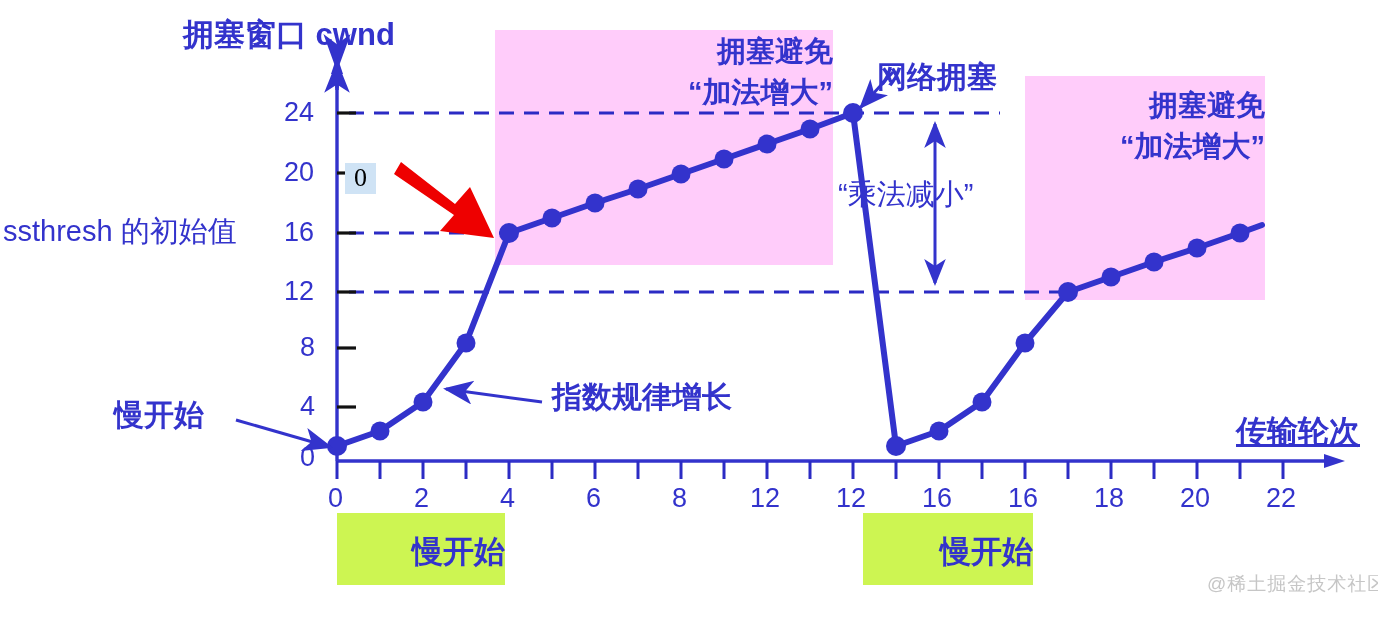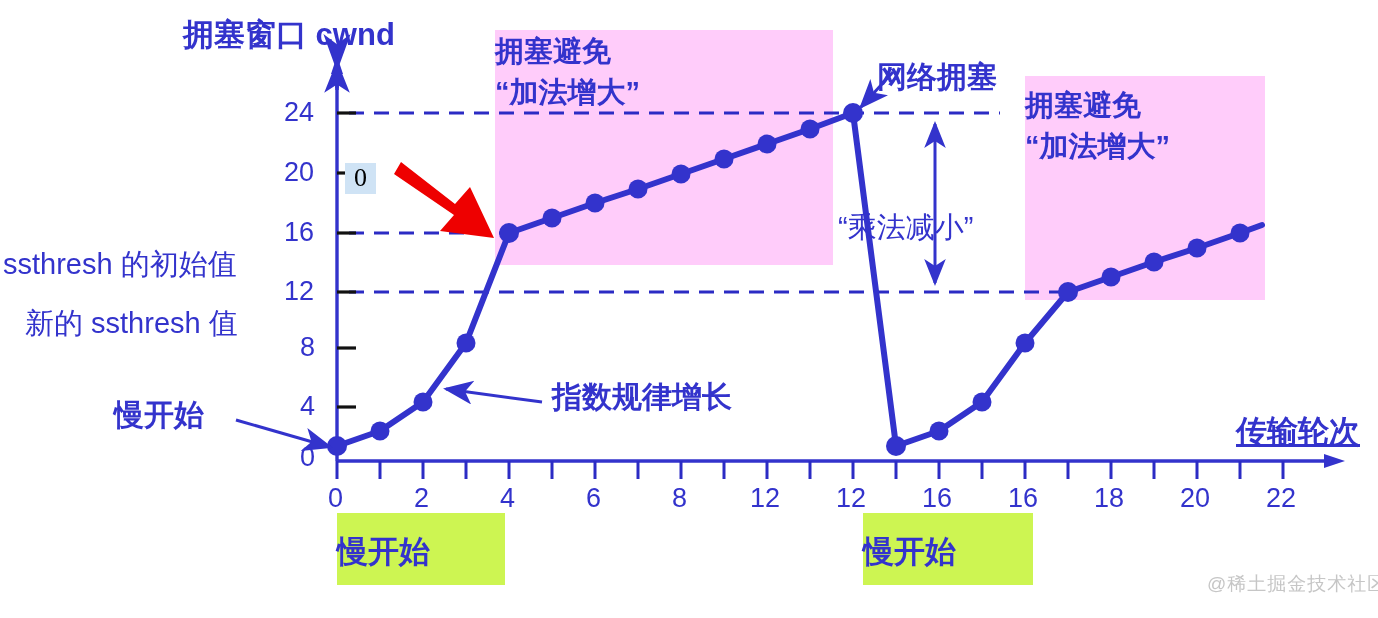--- a/index.html
+++ b/index.html
@@ -9,27 +9,27 @@
   }
   #stage{position:relative;width:1330px;height:618px;background:#fff;}
   svg.layer{position:absolute;left:0;top:0;width:1378px;height:618px;overflow:visible;}
   .band{position:absolute;}
   .band-green{background:#cdf552;}
   .band-pink{background:#ffccfa;}
   .lbl{
     position:absolute;color:#3333cc;font-weight:700;white-space:pre;
     line-height:1.12;
   }
-  .lbl.plain{font-weight:400;margin-top:33px;}
+  .lbl.plain{font-weight:400;}
   .tick-num{
     position:absolute;color:#3333cc;font-size:27px;font-weight:400;
     white-space:pre;
   }
   .axis-title{font-size:30px;font-weight:700;color:#3333cc;}
-  .ann{font-size:29px;font-weight:700;color:#3333cc;text-align:left;}
+  .ann{font-size:29px;font-weight:700;color:#3333cc;text-align:right;}
   .boxnum{
     position:absolute;background:#cfe3f5;color:#000;font-size:26px;
     font-family:"Liberation Serif","DejaVu Serif",serif;
     padding:2px 9px 3px 9px;line-height:1;
   }
   .watermark{
     position:absolute;color:#c6c6c6;font-size:19px;letter-spacing:1px;
     white-space:pre;
   }
 </style>
@@ -200,21 +200,20 @@
   <div class="tick-num" style="left:750px;top:483px;">12</div>
   <div class="tick-num" style="left:836px;top:483px;">12</div>
   <div class="tick-num" style="left:922px;top:483px;">16</div>
   <div class="tick-num" style="left:1008px;top:483px;">16</div>
   <div class="tick-num" style="left:1094px;top:483px;">18</div>
   <div class="tick-num" style="left:1180px;top:483px;">20</div>
   <div class="tick-num" style="left:1266px;top:483px;">22</div>
 
   <div class="lbl plain" style="left:3px;top:215px;font-size:29px;">ssthresh 的初始值</div>
 
-  <div class="lbl plain" style="left:25px;top:274px;font-size:29px;">新的 ssthresh 值</div>
 
   <div class="lbl" style="left:114px;top:398px;font-size:30px;">慢开始</div>
 
   <div class="lbl" style="left:552px;top:380px;font-size:30px;">指数规律增长</div>
 
   <div class="lbl" style="left:877px;top:40px;font-size:30px;margin-top:20px;">网络拥塞</div>
 
   <div class="lbl plain" style="left:838px;top:178px;font-size:29px;">“乘法减小”</div>
 
   <div class="ann" style="position:absolute;left:495px;top:30px;width:338px;">

